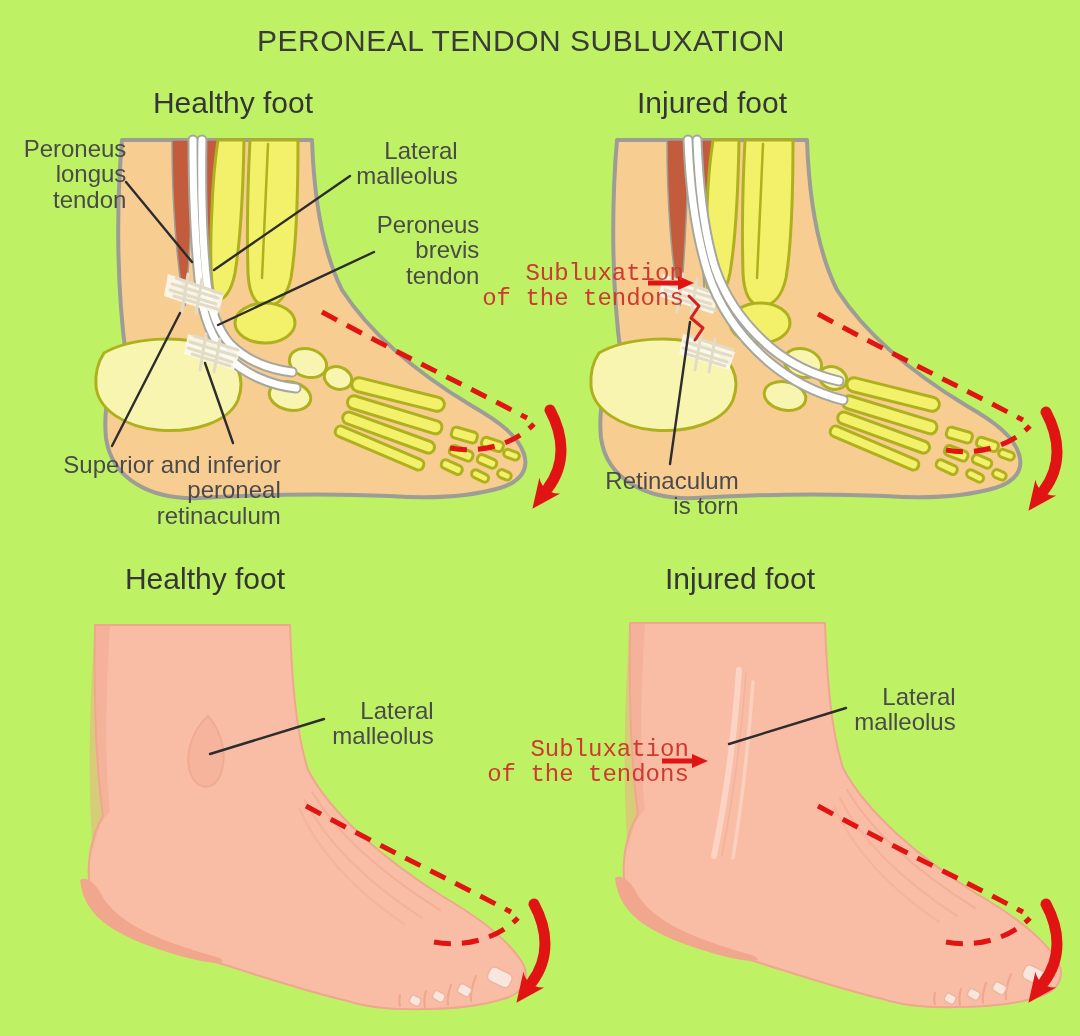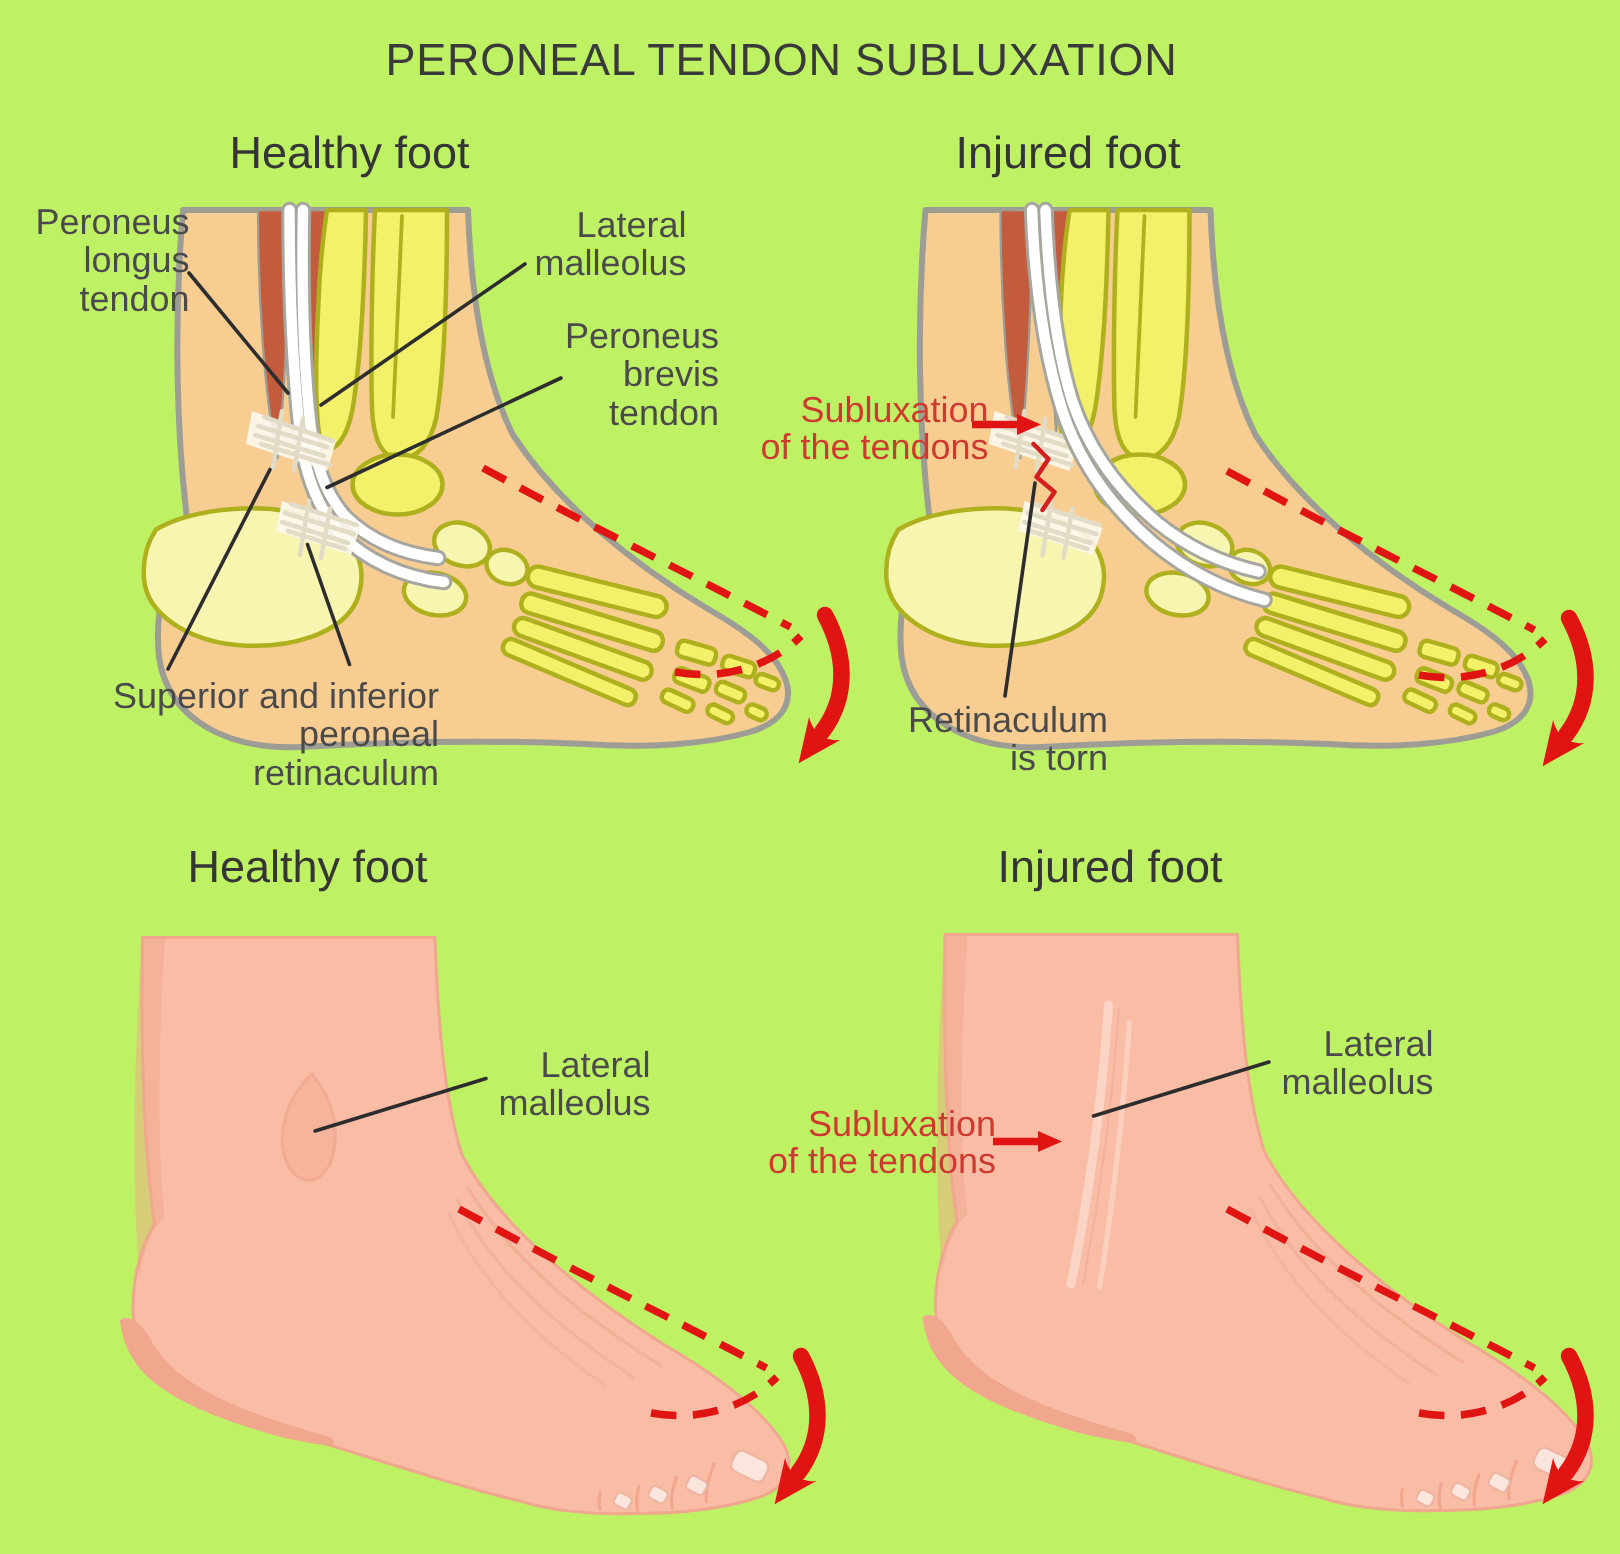--- a/index.html
+++ b/index.html
@@ -6,21 +6,21 @@
   .page{position:relative;width:1080px;height:1036px;background:#bef264;overflow:hidden;
         font-family:"Liberation Sans",sans-serif;padding-left:29px;}
   svg.art{position:absolute;left:0;top:0;}
   .title{position:absolute;left:521px;top:24px;transform:translateX(-50%);
          font:400 30px/1.1 "Liberation Sans",sans-serif;color:#3a3a3a;letter-spacing:.5px;
          white-space:nowrap;}
   .hdr{position:absolute;transform:translateX(-50%);
        font:400 30px/1.1 "Liberation Sans",sans-serif;color:#353535;white-space:nowrap;text-align:center;}
   .lbl{position:absolute;transform:translateX(-50%);text-align:right;
        font:400 24px/1.06 "Liberation Sans",sans-serif;color:#4a4a4a;white-space:pre-line;}
-  .lbl.red{color:var(--redLabel);}
+  .lbl.red{color:var(--redLabel);font-family:Liberation Mono, monospace;}
   
   .skin{fill:var(--skin);stroke:var(--skinOutline);stroke-width:4;stroke-linejoin:round;}
   .bone{fill:var(--bone);stroke:var(--boneOutline);stroke-width:3;stroke-linejoin:round;}
   .bonep{fill:var(--bonePale);stroke:var(--boneOutline);stroke-width:3;stroke-linejoin:round;}
   .boneline{fill:none;stroke:var(--boneOutline);stroke-width:2.5;stroke-linecap:round;}
   .muscle{fill:var(--muscle);stroke:#9d9d96;stroke-width:1.5;}
   .tendon-under{fill:none;stroke:var(--tendonOutline);stroke-width:11;stroke-linecap:round;}
   .tendon-over{fill:none;stroke:var(--tendon);stroke-width:7;stroke-linecap:round;}
   .fanpoly{fill:#fcfaf0;opacity:.9;}
   .fanline{stroke:#e2dcc6;stroke-width:3;stroke-linecap:round;fill:none;}
@@ -224,21 +224,21 @@
 <div class="hdr" style="left:740px;top:562px">Injured foot</div>
 
 <div class="lbl" style="left:75px;top:136px">Peroneus
 longus
 tendon</div>
 <div class="lbl" style="left:407px;top:138px">Lateral
 malleolus</div>
 <div class="lbl" style="left:428px;top:212px">Peroneus
 brevis
 tendon</div>
-<div class="lbl" style="left:184px;top:452px">Superior and inferior
+<div class="lbl" style="left:172px;top:452px">Superior and inferior
 peroneal
 retinaculum</div>
 <div class="lbl red" style="left:583px;top:261px">Subluxation
 of the tendons</div>
 <div class="lbl" style="left:672px;top:468px">Retinaculum
 is torn</div>
 <div class="lbl" style="left:383px;top:698px">Lateral
 malleolus</div>
 <div class="lbl red" style="left:588px;top:737px">Subluxation
 of the tendons</div>

